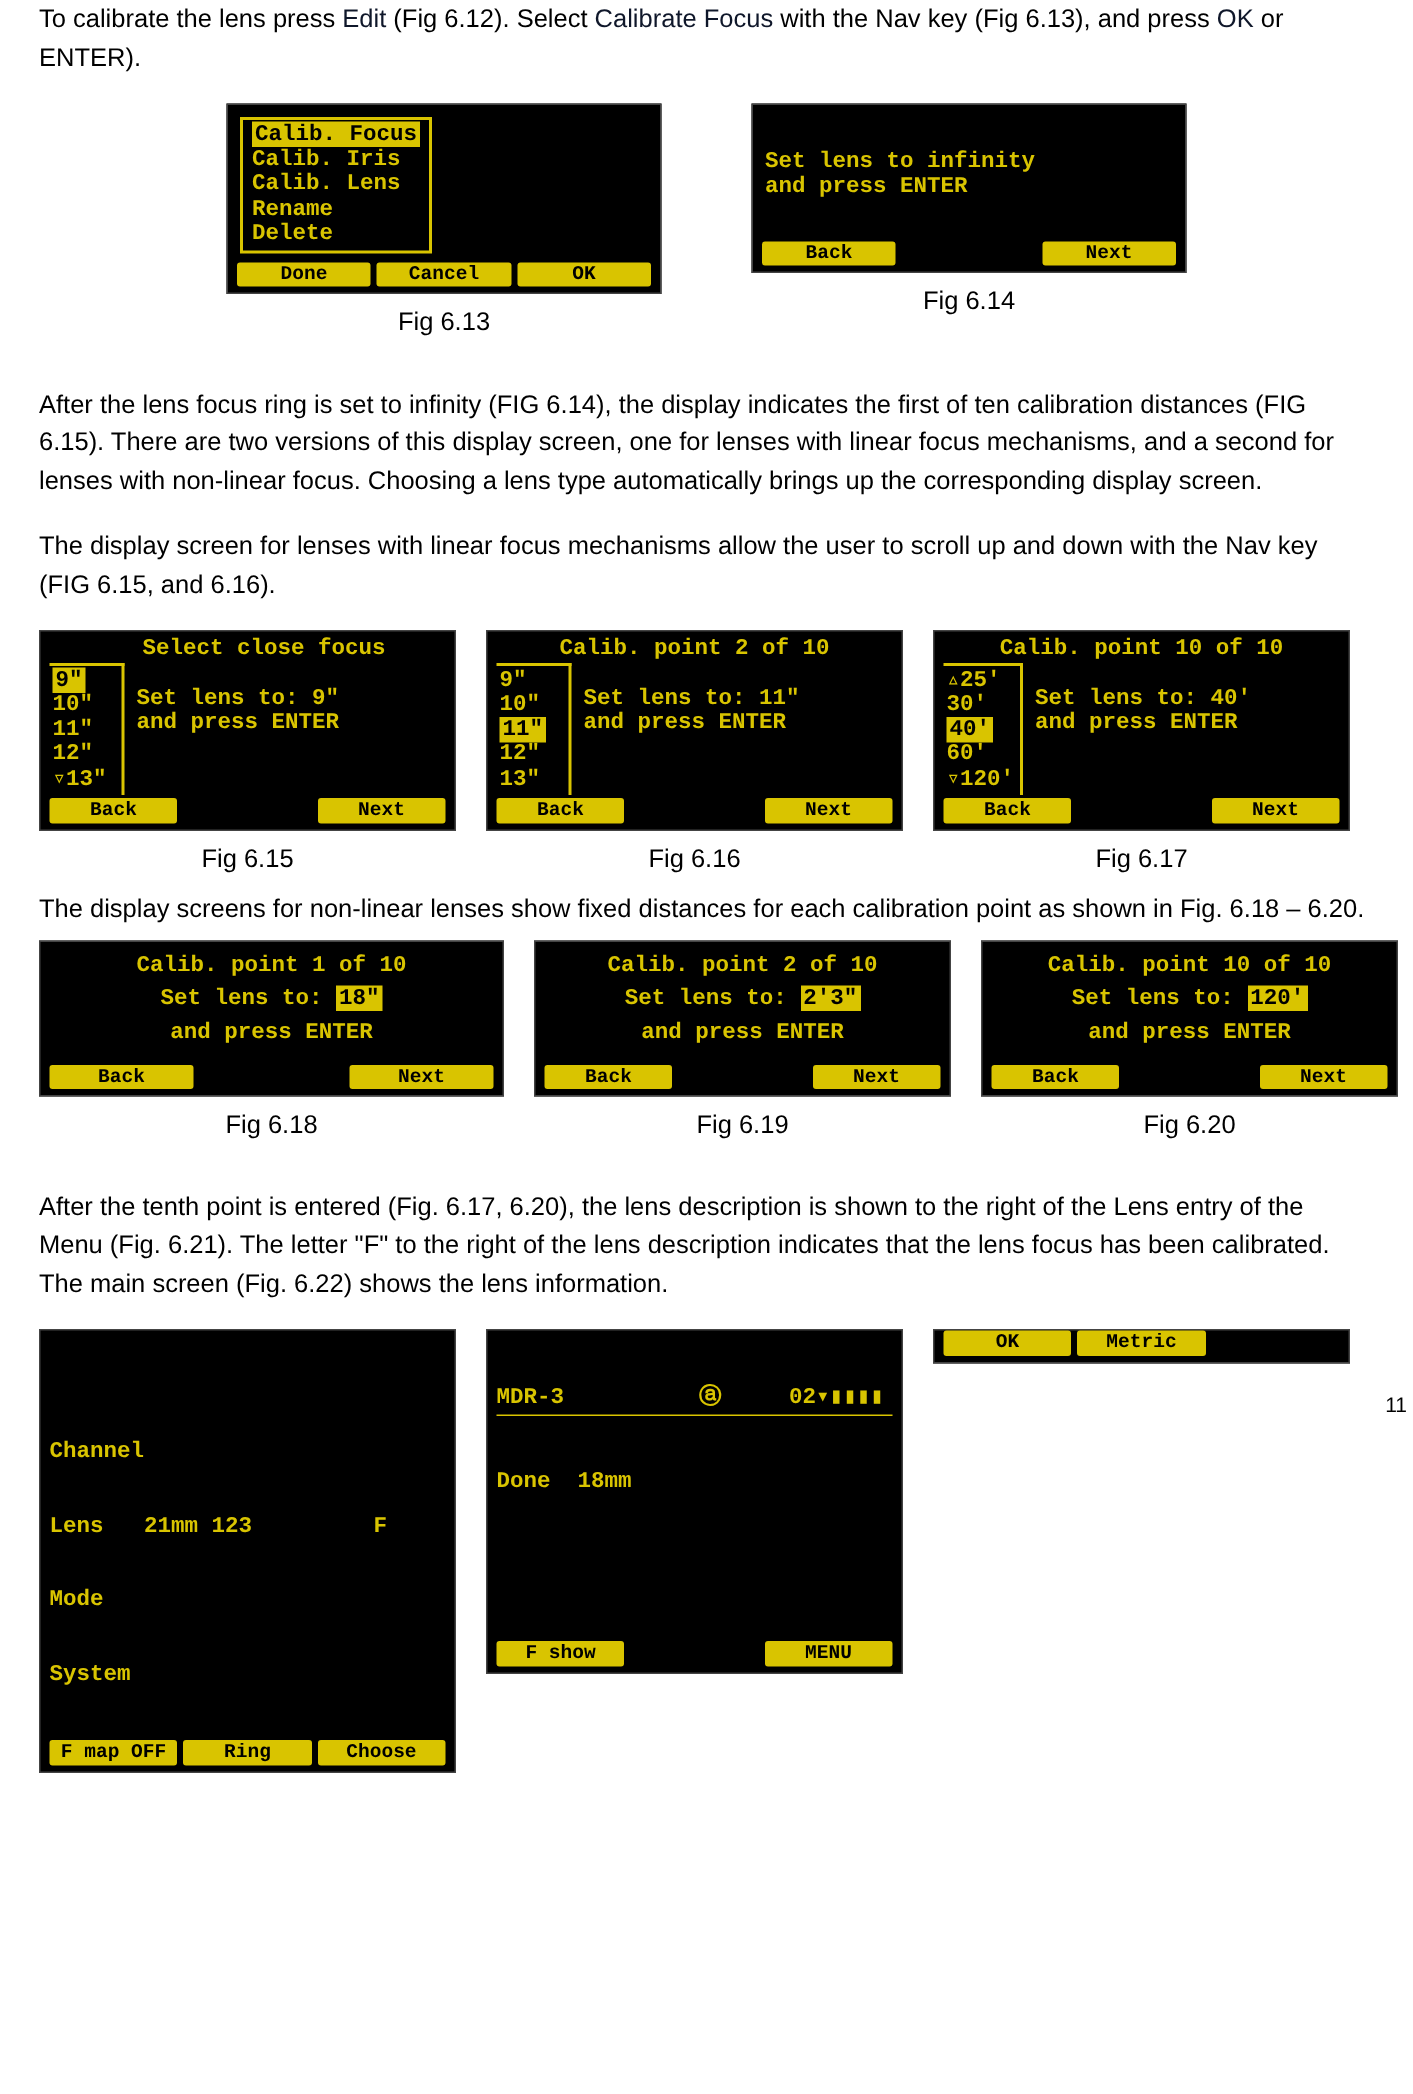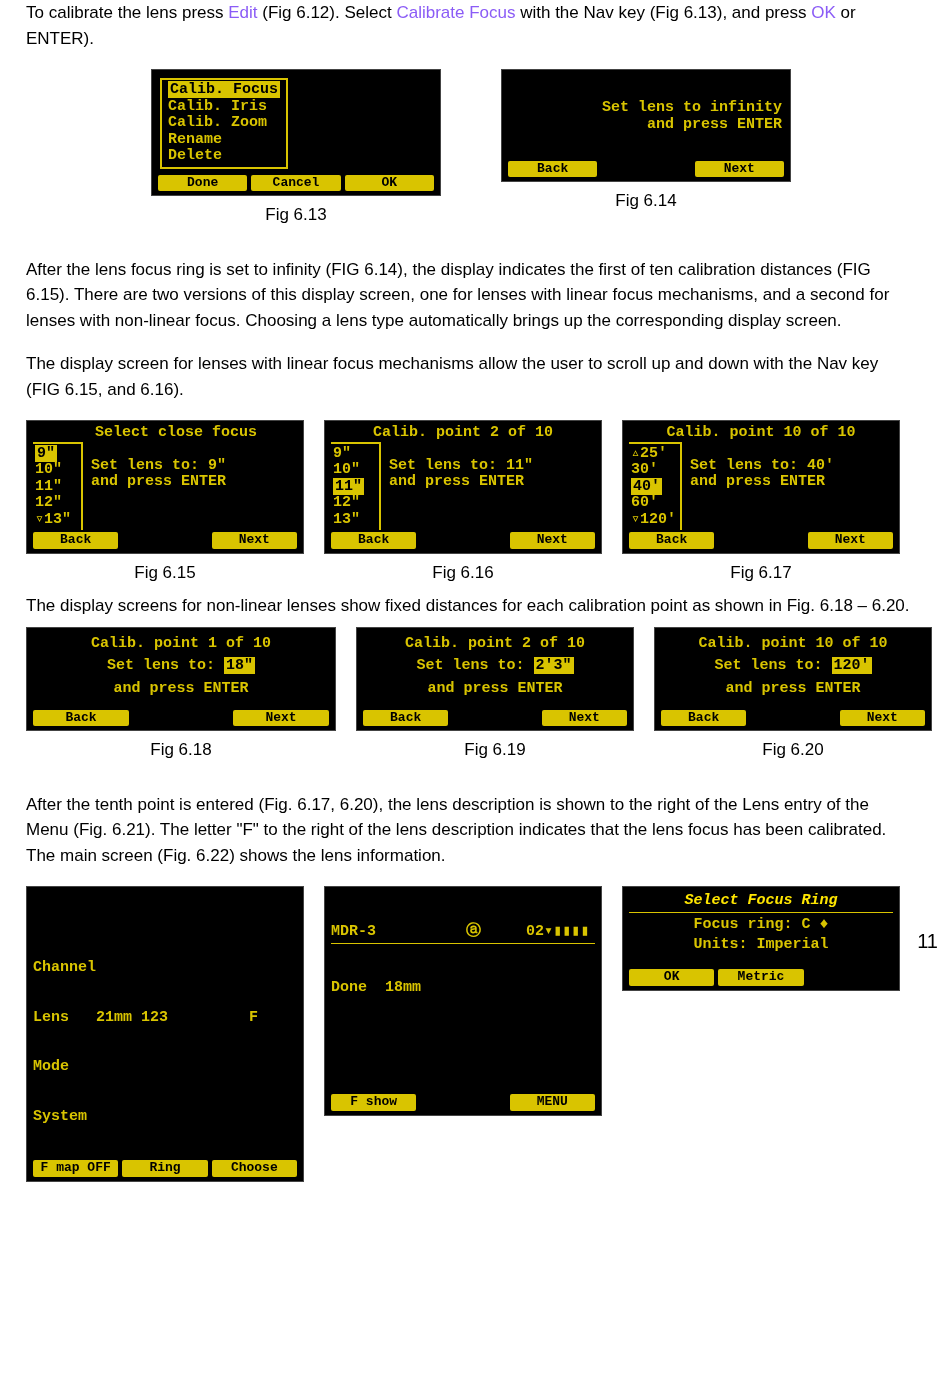--- a/index.html
+++ b/index.html
@@ -7,21 +7,21 @@
     font-size: 17px;
     line-height: 1.5;
     color: #000;
     background: #fff;
     margin: 0;
     padding: 0 26px;
     width: 942px;
     box-sizing: border-box;
   }
   .para { margin: 0 0 18px 0; }
-  .link { color: #8b5cf6; }
+  .link { color: #0f172a; }
   .figrow { display: flex; justify-content: flex-start; gap: 40px; margin: 6px 0 4px 0; }
   .figrow.center { justify-content: center; gap: 60px; }
   .figcol { display: flex; flex-direction: column; align-items: center; }
   .caption { font-size: 17px; margin-top: 6px; }
   .lcd {
     background: #000;
     color: #d9c400;
     font-family: "Courier New", monospace;
     font-weight: bold;
     font-size: 15px;
@@ -59,21 +59,21 @@
     border-right: 2px solid #d9c400;
     border-top: 2px solid #d9c400;
     padding: 2px 4px 2px 2px;
     min-width: 42px;
   }
   .lcd .col-right {
     padding: 2px 2px 2px 2px;
     flex: 1;
   }
   .lcd .col-left div { white-space: nowrap; }
-  .pagenum { position: absolute; right: -22px; font-size: 20px; }
+  .pagenum { position: absolute; right: -22px; font-size: 14px; }
   .row-bottom { position: relative; }
   .lcd .yellow-title { color: #ffe600; border-bottom: 1px solid #d9c400; padding-bottom:2px; margin-bottom:4px; font-style: italic;}
 </style>
 </head>
 <body>
 
 
 
 
 <p class="para">
@@ -81,37 +81,37 @@
 </p>
 
 
 <div class="figrow center">
   <div class="figcol">
     <div class="lcd" style="width:290px;">
       <div class="body">
         <div class="menu-box">
           <div><span class="hl">Calib. Focus</span></div>
           <div>Calib. Iris</div>
-          <div>Calib. Zoom</div>
+          <div>Calib. Lens</div>
           <div>Rename</div>
           <div>Delete</div>
         </div>
       </div>
       <div class="softkeys">
         <div class="sk">Done</div>
         <div class="sk">Cancel</div>
         <div class="sk">OK</div>
       </div>
     </div>
     <div class="caption">Fig 6.13</div>
   </div>
 
   <div class="figcol">
     <div class="lcd" style="width:290px;">
-      <div class="body" style="padding-top:30px; text-align:right;">
+      <div class="body" style="padding-top:30px; text-align:left;">
         <div>Set lens to infinity</div>
         <div>and press ENTER</div>
         <div style="height:26px;"></div>
       </div>
       <div class="softkeys">
         <div class="sk">Back</div>
         <div class="sk empty"></div>
         <div class="sk">Next</div>
       </div>
     </div>
@@ -301,26 +301,20 @@
       <div class="softkeys">
         <div class="sk">F show</div>
         <div class="sk empty"></div>
         <div class="sk">MENU</div>
       </div>
     </div>
   </div>
 
   <div class="figcol">
     <div class="lcd" style="width:278px;">
-      <div class="body title-center" style="padding:6px 6px 2px 6px;">
-        <div class="yellow-title">Select Focus Ring</div>
-        <div>Focus ring:  C ♦</div>
-        <div style="height:4px;"></div>
-        <div>Units: Imperial</div>
-      </div>
       <div class="softkeys">
         <div class="sk">OK</div>
         <div class="sk">Metric</div>
         <div class="sk empty"></div>
       </div>
     </div>
   </div>
   <div class="pagenum" style="top:40px;">11</div>
 </div>
 

